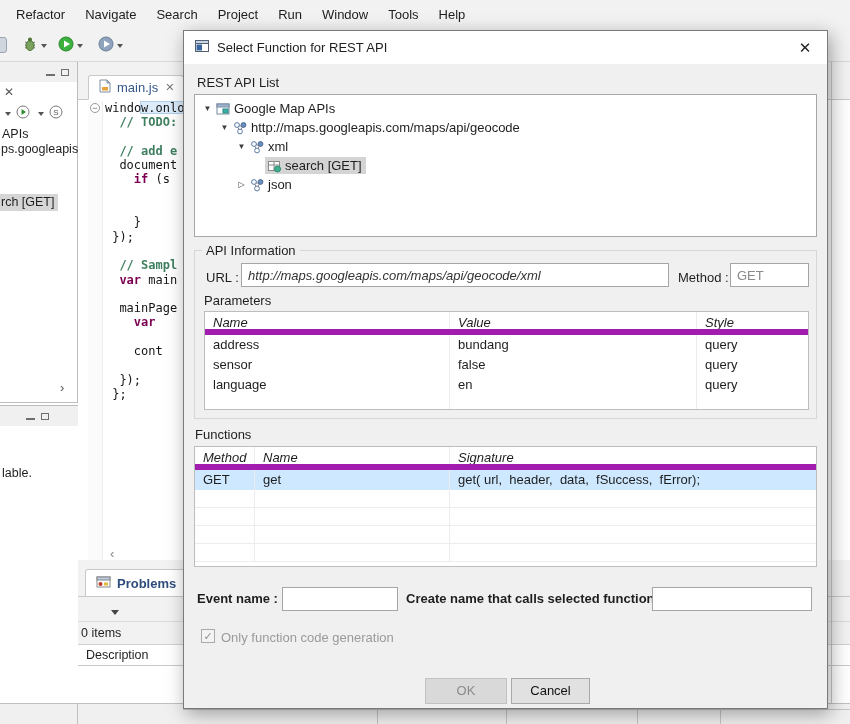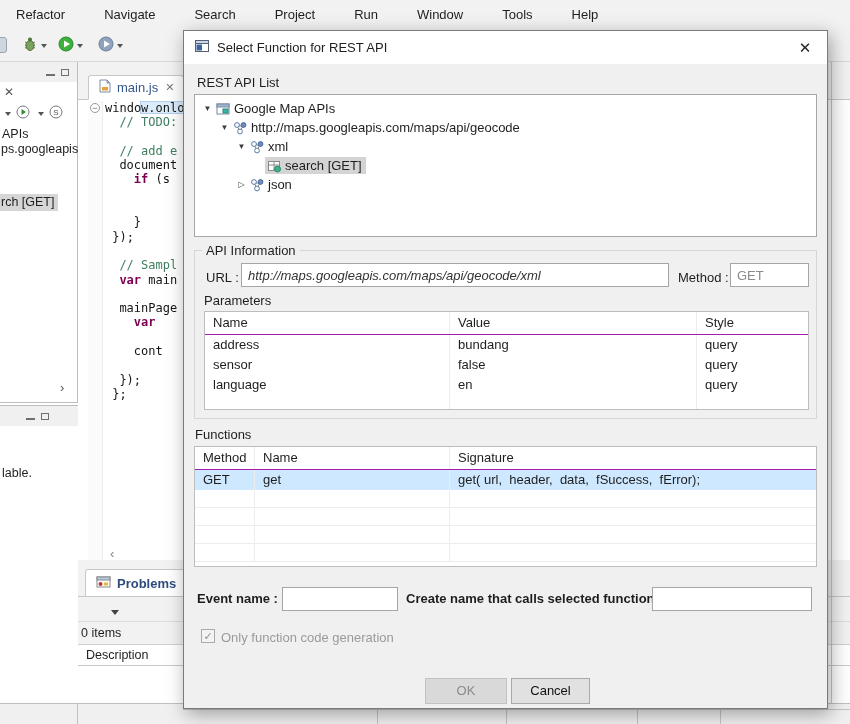--- a/index.html
+++ b/index.html
@@ -1,20 +1,20 @@
 <!DOCTYPE html>
 <html><head>
 <meta charset="utf-8">
 <style>
 *{margin:0;padding:0;box-sizing:border-box;}
 html,body{width:850px;height:724px;}
 body{position:relative;overflow:hidden;background:#fff;color:#1e1e1e;font-family:"Liberation Sans",sans-serif;}
 
 
-.menu-bar{position:absolute;left:0;top:0;width:850px;height:30px;background:#f2f2f2;display:flex;align-items:center;padding-left:6px;font-size:13px;gap:19px;}
+.menu-bar{position:absolute;left:0;top:0;width:850px;height:30px;background:#f2f2f2;display:flex;align-items:center;padding-left:6px;font-size:13px;}
 .menu-item{padding:0 10px;line-height:30px;white-space:nowrap;}
 .toolbar{position:absolute;left:0;top:30px;width:850px;height:32px;background:#f2f2f2;border-bottom:1px solid #d8d8d8;}
 .tool-group{position:absolute;top:4px;height:24px;display:flex;align-items:center;}
 .caret{width:0;height:0;border-left:3.5px solid transparent;border-right:3.5px solid transparent;border-top:4px solid #555;margin-left:3px;}
 .tool-clip{position:absolute;left:-7px;top:7px;width:14px;height:16px;background:#cfd6de;border:1px solid #9aa4b0;border-radius:3px;}
 
 
 .left-top-panel{position:absolute;left:0;top:62px;width:78px;height:341px;background:#fff;border-right:1px solid #bdbdbd;border-bottom:1px solid #bdbdbd;}
 .panel-header{position:absolute;left:0;top:0;width:100%;height:20px;background:#f0f0f0;display:flex;justify-content:flex-end;align-items:center;gap:6px;padding-right:8px;}
 .wb-min{width:9px;height:8px;border-bottom:2px solid #6f6f6f;display:inline-block;}
@@ -38,21 +38,21 @@
 .ed-topstrip{position:absolute;left:0;top:0;width:100%;height:13px;background:#f2f2f2;}
 .tab-bar{position:absolute;left:0;top:13px;width:100%;height:25px;background:#f2f2f2;border-bottom:1px solid #c8c8c8;}
 .editor-tab{position:absolute;left:10px;top:0;height:25px;display:flex;align-items:center;gap:5px;padding:0 9px;background:#fff;border:1px solid #c8c8c8;border-bottom:1px solid #fff;border-radius:3px 3px 0 0;font-size:13px;color:#35588c;}
 .tab-close{font-size:11px;color:#777;margin-left:2px;}
 .code-rail{position:absolute;left:10px;top:39px;width:15px;height:512px;background:#fbfbfb;border-right:1px solid #ededed;}
 .fold-circle{position:absolute;left:2px;top:2px;width:10px;height:10px;border:1px solid #9a9a9a;border-radius:50%;font-size:9px;line-height:8px;text-align:center;color:#666;background:#fff;}
 .occurrence-box{position:absolute;left:62px;top:39px;width:44px;height:13px;background:#dcebfa;border:1px solid #b1cfec;}
 .code-lines{position:absolute;left:27px;top:39px;font-family:"DejaVu Sans Mono",monospace;font-size:12px;line-height:14.3px;}
 .code-line{white-space:pre;height:14.3px;}
 .tok-plain{color:#141414;}
-.tok-comment{color:#3f7f5f;}
+.tok-comment{color:#3f7f5f;font-weight:bold;}
 .tok-keyword{color:#7b0052;font-weight:bold;}
 .hscroll-left{position:absolute;left:32px;top:484px;font-size:13px;color:#888;}
 
 
 .problems-panel{position:absolute;left:78px;top:560px;width:772px;height:143px;background:#f2f2f2;}
 .p-tab{position:absolute;left:7px;top:9px;height:28px;display:flex;align-items:center;gap:6px;padding:0 10px;background:#fff;border:1px solid #c8c8c8;border-bottom:none;border-radius:3px 3px 0 0;font-size:13px;color:#2f4d7c;font-weight:bold;}
 .p-strip-border{position:absolute;left:0;top:36px;width:100%;height:1px;background:#c8c8c8;}
 .p-caret{position:absolute;left:33px;top:50px;width:0;height:0;border-left:4px solid transparent;border-right:4px solid transparent;border-top:5px solid #444;}
 .p-summary{position:absolute;left:0;top:61px;width:100%;height:23px;border-top:1px solid #dcdcdc;font-size:12.5px;line-height:23px;padding-left:3px;}
 .p-header{position:absolute;left:0;top:84px;width:100%;height:22px;background:#fff;border-top:1px solid #d0d0d0;border-bottom:1px solid #c9c9c9;font-size:12.5px;line-height:21px;padding-left:8px;}
@@ -88,21 +88,21 @@
 .url-input{left:57px;top:232px;width:428px;font-style:italic;}
 .method-input{left:546px;top:232px;width:79px;color:#8a8a8a;}
 .event-input{left:98px;top:556px;width:116px;}
 .create-input{left:468px;top:556px;width:160px;}
 #lbl-event{left:13px;top:560px;font-weight:bold;}
 #lbl-create{left:222px;top:560px;font-weight:bold;}
 .tbl{position:absolute;background:#fff;border:1px solid #bdbdbd;overflow:hidden;}
 .param-table{left:20px;top:280px;width:605px;height:99px;}
 .fn-table{left:10px;top:415px;width:623px;height:121px;}
 .tbl-row{display:flex;height:20px;line-height:20px;}
-.tbl-head{height:23px;border-bottom:1px solid #a21caf;}
+.tbl-head{height:23px;border-bottom:6px solid #a21caf;font-style:italic;}
 .tbl-head .tbl-cell{line-height:22px;}
 .tbl-cell{padding-left:8px;border-right:1px solid #ececec;white-space:pre;overflow:hidden;flex:none;}
 .tbl-cell.last{flex:1;border-right:none;}
 .row-selected{background:#cde8ff;}
 .tbl-filler{height:18px;}
 .tbl-filler-border{border-bottom:1px solid #ececec;}
 .checkbox{position:absolute;left:17px;top:598px;width:14px;height:14px;border:1px solid #a9a9a9;background:#f3f3f3;color:#8f8f8f;font-size:11px;line-height:12px;text-align:center;}
 #lbl-checkbox{left:37px;top:599px;color:#9a9a9a;}
 .btn{position:absolute;height:26px;font-size:13px;text-align:center;line-height:24px;font-family:"Liberation Sans",sans-serif;}
 .btn-ok{left:241px;top:647px;width:82px;background:#d9d9d9;border:1px solid #c2c2c2;color:#8a8a8a;}

